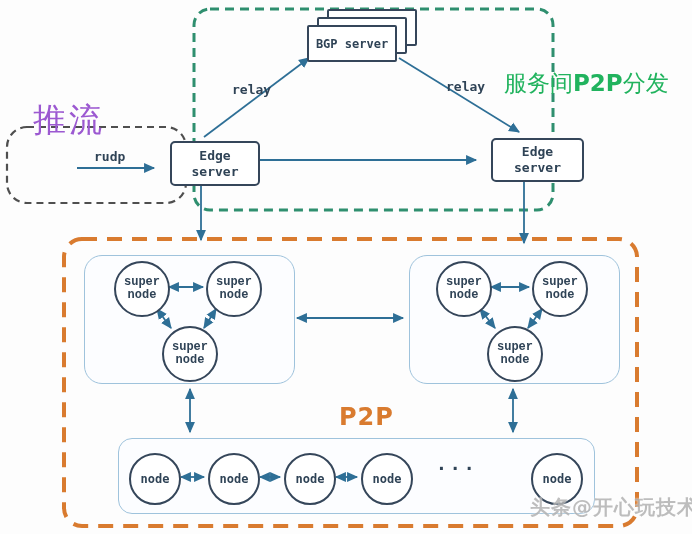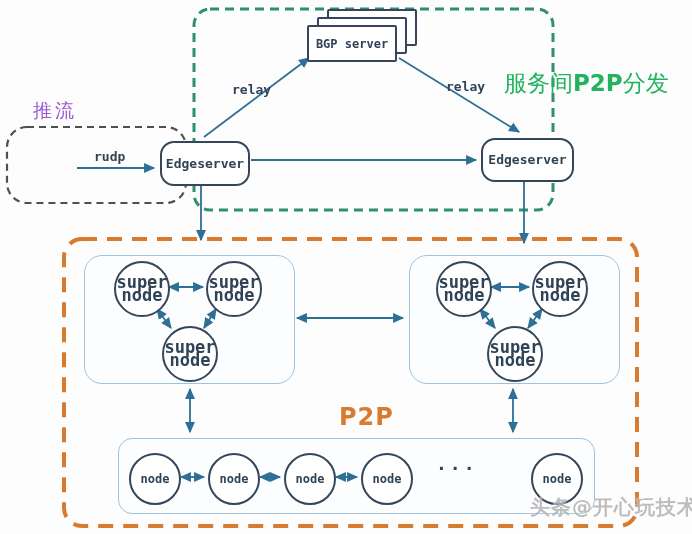--- a/index.html
+++ b/index.html
@@ -18,41 +18,41 @@
   .ah{fill:var(--arrow);}
   .green-rect{fill:none;stroke:var(--green-border);stroke-width:3;stroke-dasharray:9 6;}
   .gray-rect{fill:none;stroke:var(--gray-dash);stroke-width:2.2;stroke-dasharray:7 5;}
   .orange-rect{fill:none;stroke:var(--orange);stroke-width:4;stroke-dasharray:15 10;}
 
   .cluster-box{position:absolute;border:1.6px solid var(--cluster-border);
     background:#fcfdff;border-radius:18px;z-index:1;}
   .bottom-box{border-radius:14px;}
 
   .server-box{position:absolute;background:#fff;border:2.5px solid var(--node-border);
-    border-radius:14px;display:flex;flex-direction:row;align-items:center;
-    justify-content:center;font-weight:bold;font-size:13px;line-height:16px;z-index:4;}
+    border-radius:5px;display:flex;flex-direction:column;align-items:center;
+    justify-content:center;font-weight:bold;font-size:13px;line-height:16px;z-index:4;margin-left:10px;}
 
   .bgp-stack{position:absolute;left:307px;top:9px;width:108px;height:50px;z-index:4;padding-left:12px;}
   .bgp-layer{position:absolute;width:86px;height:33px;background:#fff;
     border:2px solid var(--node-border);border-radius:2px;}
   .bgp-front{display:flex;align-items:center;justify-content:center;
     font-weight:bold;font-size:12px;}
 
   .circle{position:absolute;background:#fff;border:2px solid var(--node-border);
     border-radius:50%;display:flex;flex-direction:column;align-items:center;
     justify-content:center;font-weight:bold;text-align:center;z-index:4;}
-  .super-node{width:52px;height:52px;font-size:17px;line-height:13px;}
+  .super-node{width:52px;height:52px;font-size:12px;line-height:13px;font-family:Liberation Mono, monospace;}
   .chain-node{width:48px;height:48px;font-size:12px;}
   .speaker-circle{width:53px;height:53px;border:3px solid var(--red);
     color:var(--red);font-size:10.5px;}
 
   .lbl{position:absolute;z-index:5;white-space:nowrap;}
   .mono-lbl{font-weight:bold;font-size:13px;color:var(--text);}
   .cjk{font-family:"DejaVu Sans",sans-serif;}
-  .push-title{left:33px;top:98px;font-size:19px;color:var(--purple);letter-spacing:3px;}
+  .push-title{left:33px;top:98px;font-size:33px;color:var(--purple);letter-spacing:3px;}
   .green-title{left:504px;top:68px;font-size:23px;color:var(--green-text);}
   .green-title .b{font-weight:bold;}
   .p2p-title{left:339px;top:403px;font-size:24px;color:var(--orange);font-weight:600;letter-spacing:1px;}
   .ellipsis{left:436px;top:458px;font-size:18px;font-weight:bold;letter-spacing:3px;color:var(--text);}
   .watermark{left:530px;top:494px;font-size:20px;font-weight:bold;
     color:var(--watermark);opacity:.85;text-shadow:0 0 2px #fff;letter-spacing:1px;}
 </style>
 </head>
 <body>
 

